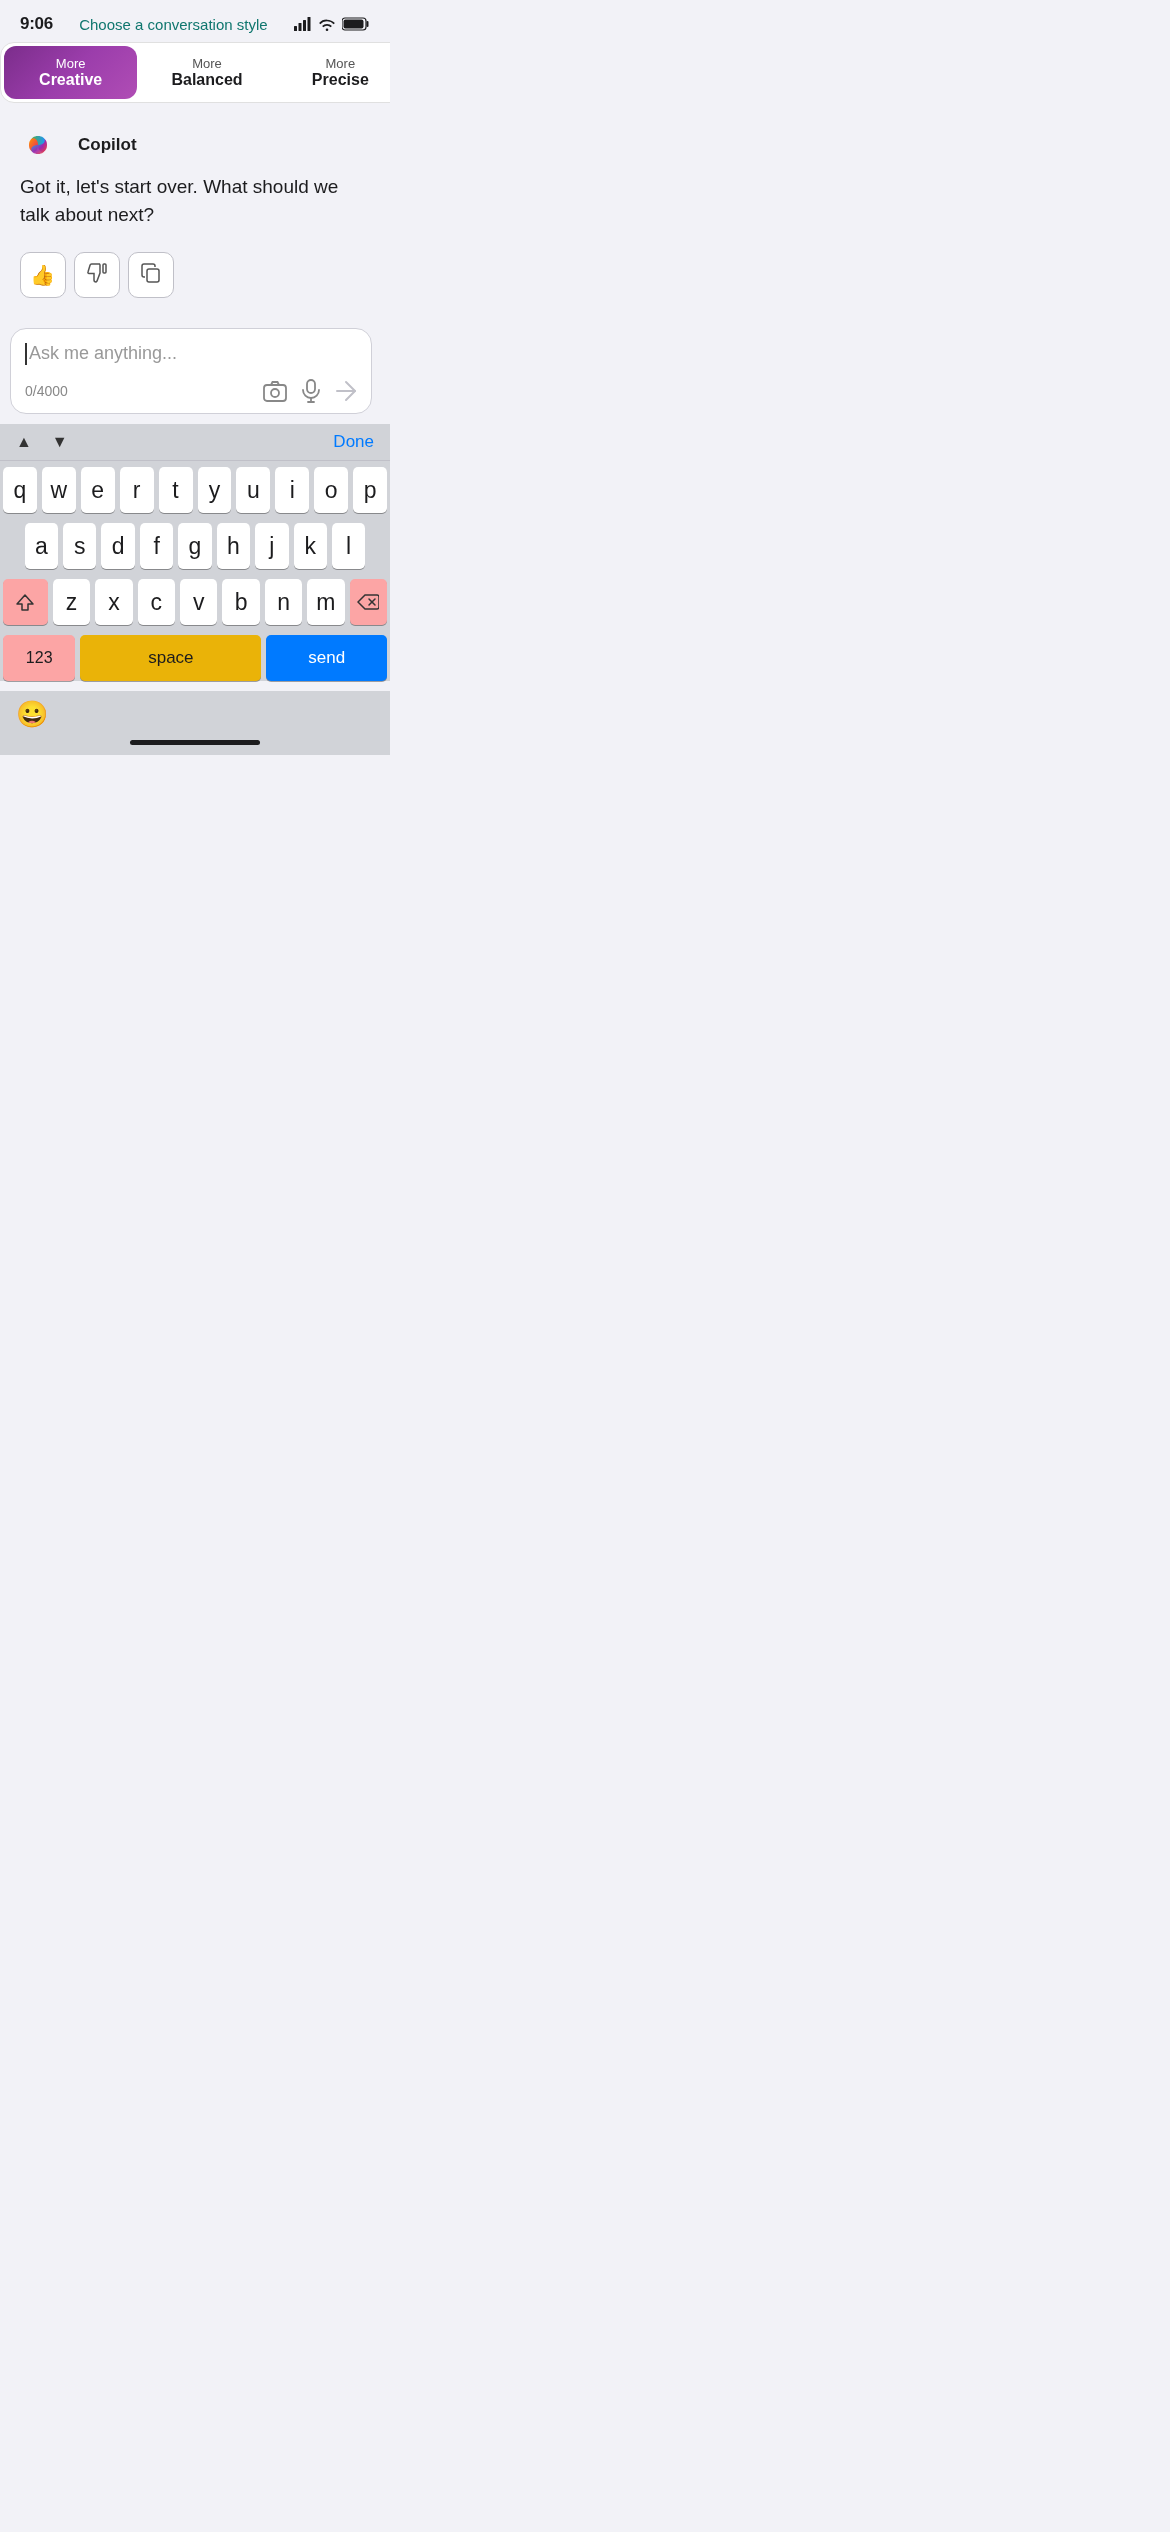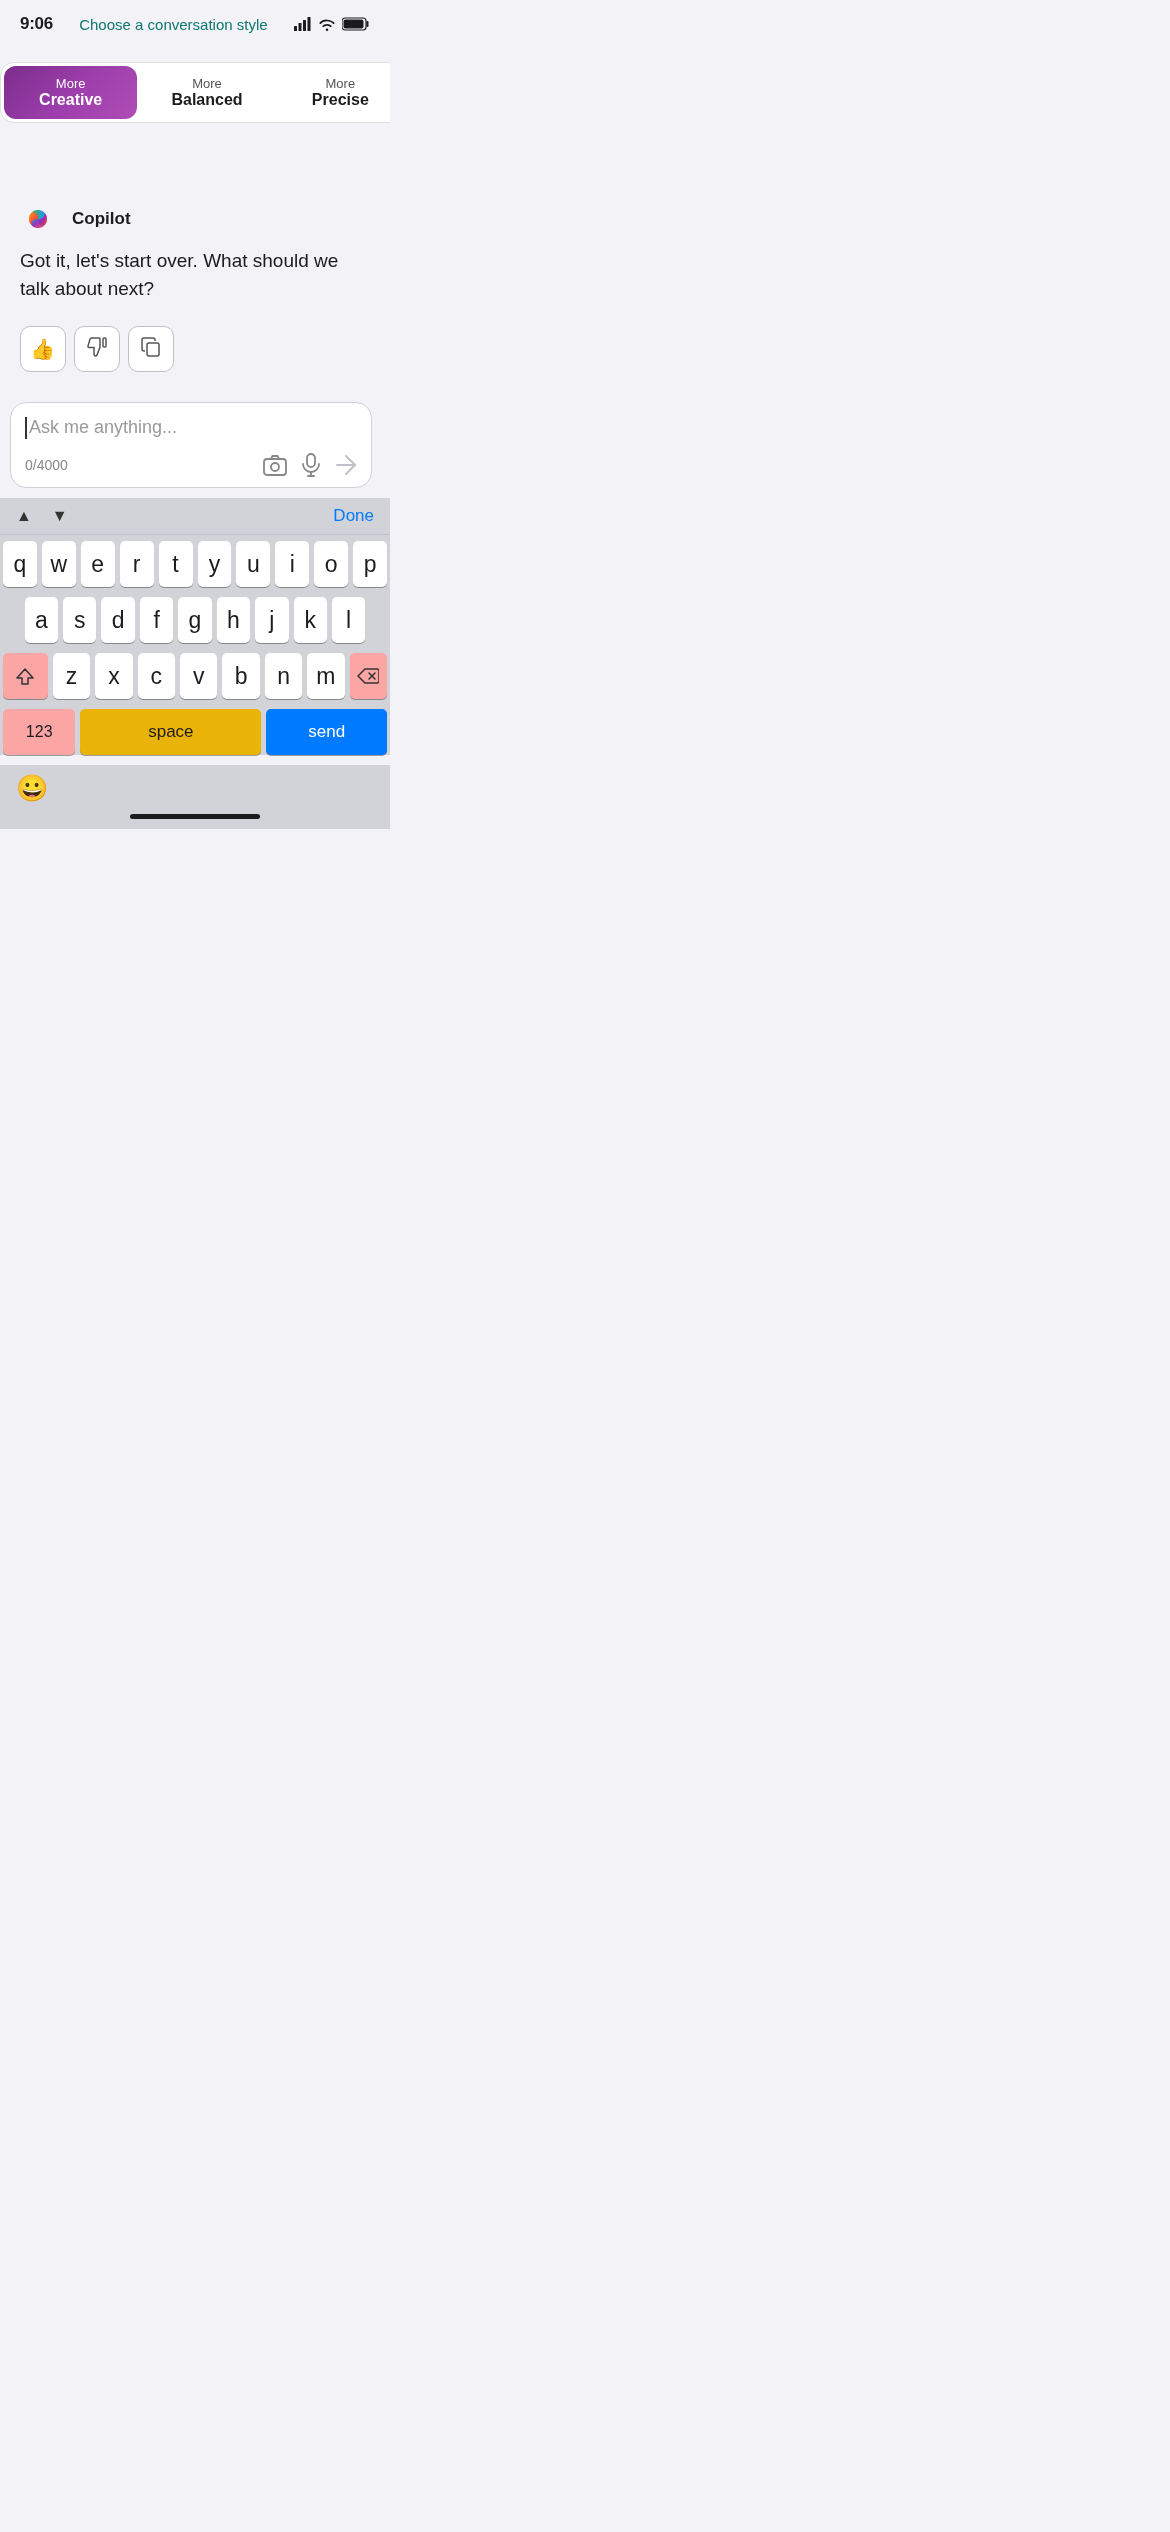--- a/index.html
+++ b/index.html
@@ -32,21 +32,21 @@
       color: #0f766e;
     }
     .status-icons {
       display: flex;
       align-items: center;
       gap: 6px;
     }
 
     
     .style-selector {
-      margin: 24px auto;
+      margin: 4px auto;
       width: 408px;
       background: white;
       border-radius: 14px;
       display: flex;
       border: 1px solid #e0e0e0;
       overflow: hidden;
     }
     .style-btn {
       flex: 1;
       padding: 10px 6px;
@@ -84,23 +84,22 @@
     
     .chat-area {
       padding: 20px 20px 10px 20px;
       background: #f2f2f7;
     }
 
     
     .copilot-header {
       display: flex;
       align-items: center;
-      gap: 16px;
+      gap: 22px;
       margin-bottom: 10px;
-      margin-top: 34px;
     }
     .copilot-logo {
       width: 36px;
       height: 36px;
     }
     .copilot-name {
       font-size: 17px;
       font-weight: 700;
     }
     .copilot-message {

